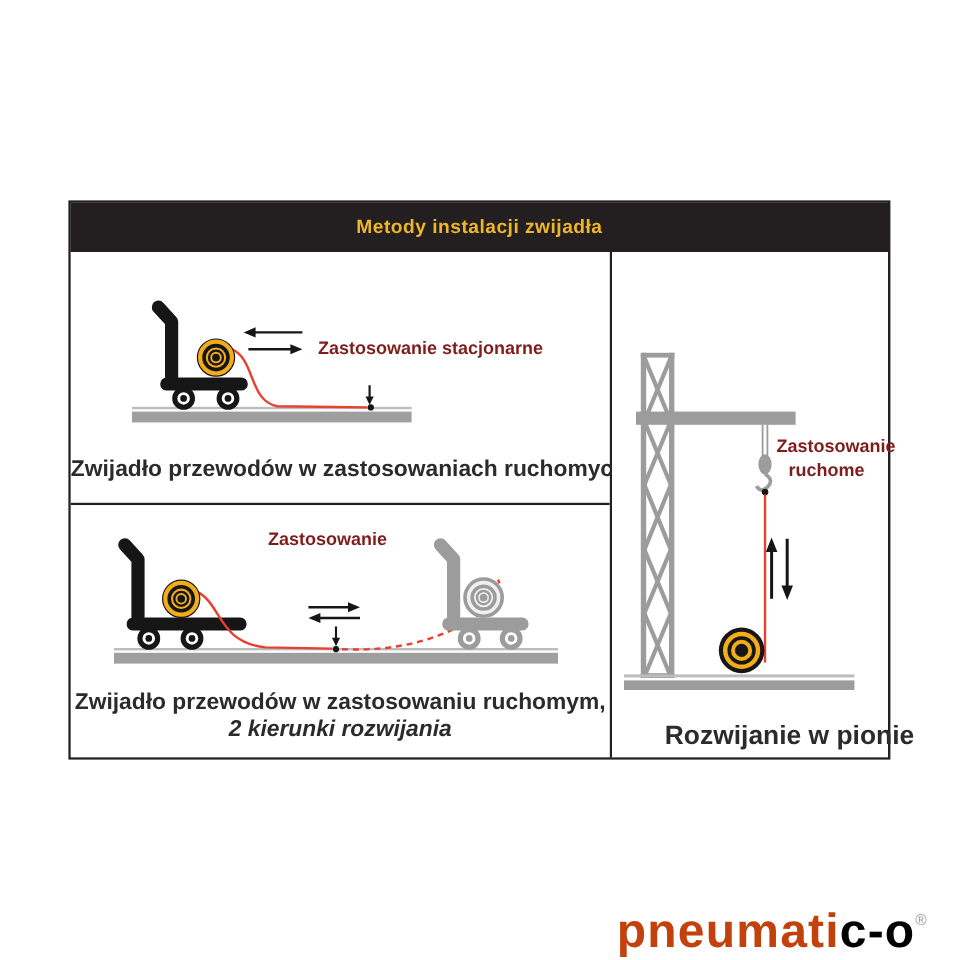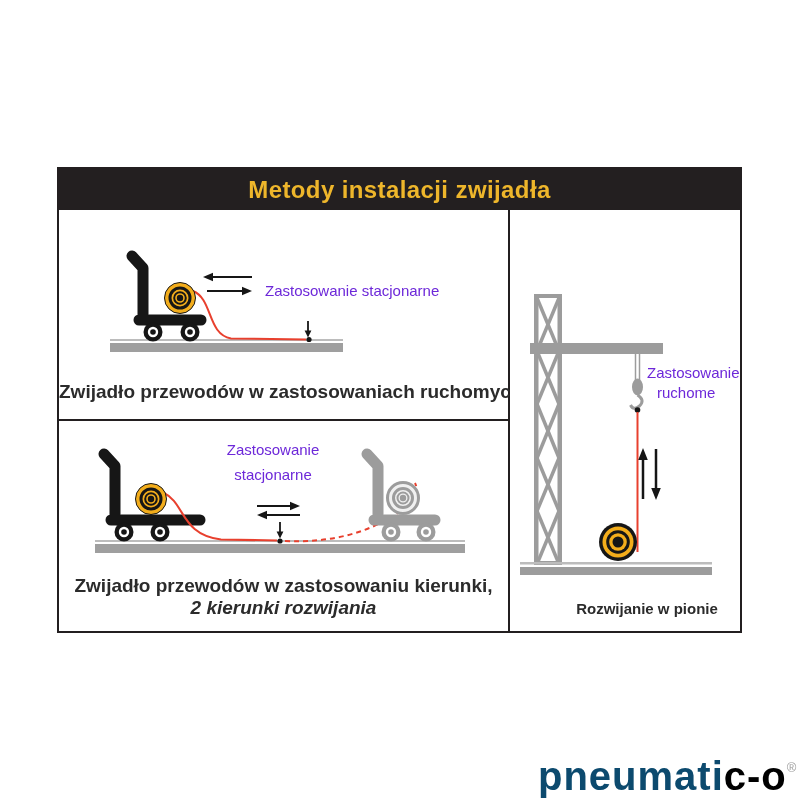--- a/index.html
+++ b/index.html
@@ -8,42 +8,42 @@
     font-family:"Liberation Sans", sans-serif;overflow:hidden;
   }
   .frame{
     position:absolute;left:57px;top:167px;width:685px;height:466px;
     border:2px solid #231f20;box-sizing:border-box;background:#fff;
   }
   .title-bar{
     height:41px;background:#231f20;display:flex;align-items:center;justify-content:center;
   }
   .title-bar .title{
-    color:#eeb62b;font-size:24px;font-weight:600;letter-spacing:0.4px;
+    color:#eeb62b;font-size:16px;font-weight:600;letter-spacing:0.4px;
   }
   .content{display:flex;height:421px;}
   .left-col{width:449px;border-right:2px solid #231f20;display:flex;flex-direction:column;box-sizing:content-box;}
   .panel{position:relative;background:#fff;}
   .panel-tl{height:209px;border-bottom:2px solid #231f20;}
   .panel-bl{flex:1;}
   .right-col{width:230px;position:relative;background:#fff;}
   svg.art{position:absolute;left:0;top:0;display:block;}
   .annot{
-    position:absolute;color:#6d28d9;font-size:15px;font-weight:400;white-space:nowrap;
+    position:absolute;color:#7f1d1d;font-size:15px;font-weight:700;white-space:nowrap;
   }
   .annot-center{text-align:center;white-space:nowrap;}
   .caption{
     position:absolute;left:0;right:0;text-align:center;color:#2b2b2b;
     font-size:19px;font-weight:600;white-space:nowrap;
   }
   .logo{
     position:absolute;left:514px;top:756px;font-size:40px;font-weight:700;
     letter-spacing:1px;white-space:nowrap;line-height:1;
   }
-  .logo .pink{color:#0c4a6e;margin-left:24px;}
+  .logo .pink{color:#c2410c;}
   .logo .gray{color:#000000;}
   .logo .reg{font-size:13px;vertical-align:18px;letter-spacing:0;color:#9c9c9c;font-weight:400;}
   .cartline{fill:none;stroke:#161616;stroke-width:11;stroke-linecap:round;stroke-linejoin:round;}
   .cartline-gray{fill:none;stroke:#9c9c9c;stroke-width:11;stroke-linecap:round;stroke-linejoin:round;}
 </style>
 </head>
 <body>
 
 <div class="frame">
   <div class="title-bar">
@@ -150,22 +150,21 @@
             <line x1="241" y1="94" x2="207" y2="94" stroke="#161616" stroke-width="2"></line>
             <polygon points="208,89.8 208,98.2 198,94" fill="#161616"></polygon>
           </g>
           <g>
             <line x1="221" y1="101" x2="221" y2="111" stroke="#161616" stroke-width="1.8"></line>
             <polygon points="217.6,110.5 224.4,110.5 221,117.5" fill="#161616"></polygon>
             <circle cx="221" cy="120" r="2.6" fill="#161616"></circle>
           </g>
         </svg>
         <div class="annot annot-center" style="left:134px;width:160px;top:20px;">Zastosowanie</div>
-        <div class="annot annot-center" style="left:134px;width:160px;top:45px;">stacjonarne</div>
-        <div class="caption" style="top:154px;">Zwijadło przewodów w zastosowaniu kierunki,</div>
+        <div class="caption" style="top:154px;">Zwijadło przewodów w zastosowaniu ruchomym,</div>
         <div class="caption" style="top:176px;font-style:italic;">2 kierunki rozwijania</div>
       </div>
     </div>
 
     <div class="right-col panel">
       <svg class="art" width="230" height="421" viewBox="0 0 230 421">
         <g>
           <rect x="24" y="84" width="4.5" height="271" fill="#9c9c9c"></rect>
           <rect x="47.5" y="84" width="4.5" height="271" fill="#9c9c9c"></rect>
           <rect x="24" y="84" width="28" height="4" fill="#9c9c9c"></rect>
@@ -205,21 +204,21 @@
           <circle cx="108" cy="332" r="8.8" fill="#f3ad1b"></circle>
           <circle cx="108" cy="332" r="5.5" fill="#161616"></circle>
         </g>
         <g>
           <rect x="10" y="352" width="192" height="2.5" fill="#bcbcbc"></rect>
           <rect x="10" y="357" width="192" height="8" fill="#9c9c9c"></rect>
         </g>
       </svg>
       <div class="annot" style="left:137px;top:154px;">Zastosowanie</div>
       <div class="annot" style="left:147px;top:174px;">ruchome</div>
-      <div class="caption" style="top:390px;font-size:15px;padding-left:44px;">Rozwijanie w pionie</div>
+      <div class="caption" style="top:390px;font-size:22px;padding-left:44px;">Rozwijanie w pionie</div>
     </div>
 
   </div>
 </div>
 
 <div class="logo">
   <span class="pink">pneumati</span><span class="gray">c-o</span><span class="reg">®</span>
 </div>
 
 </body></html>

